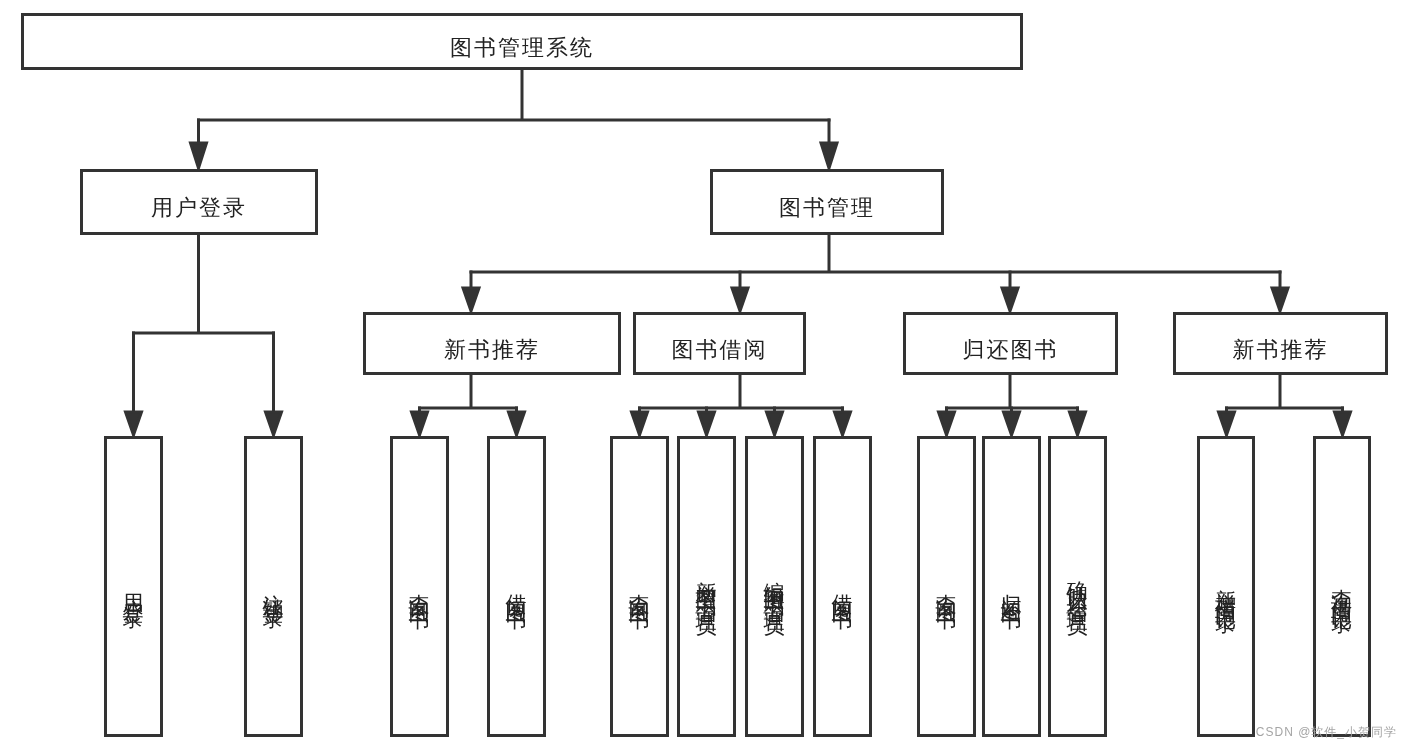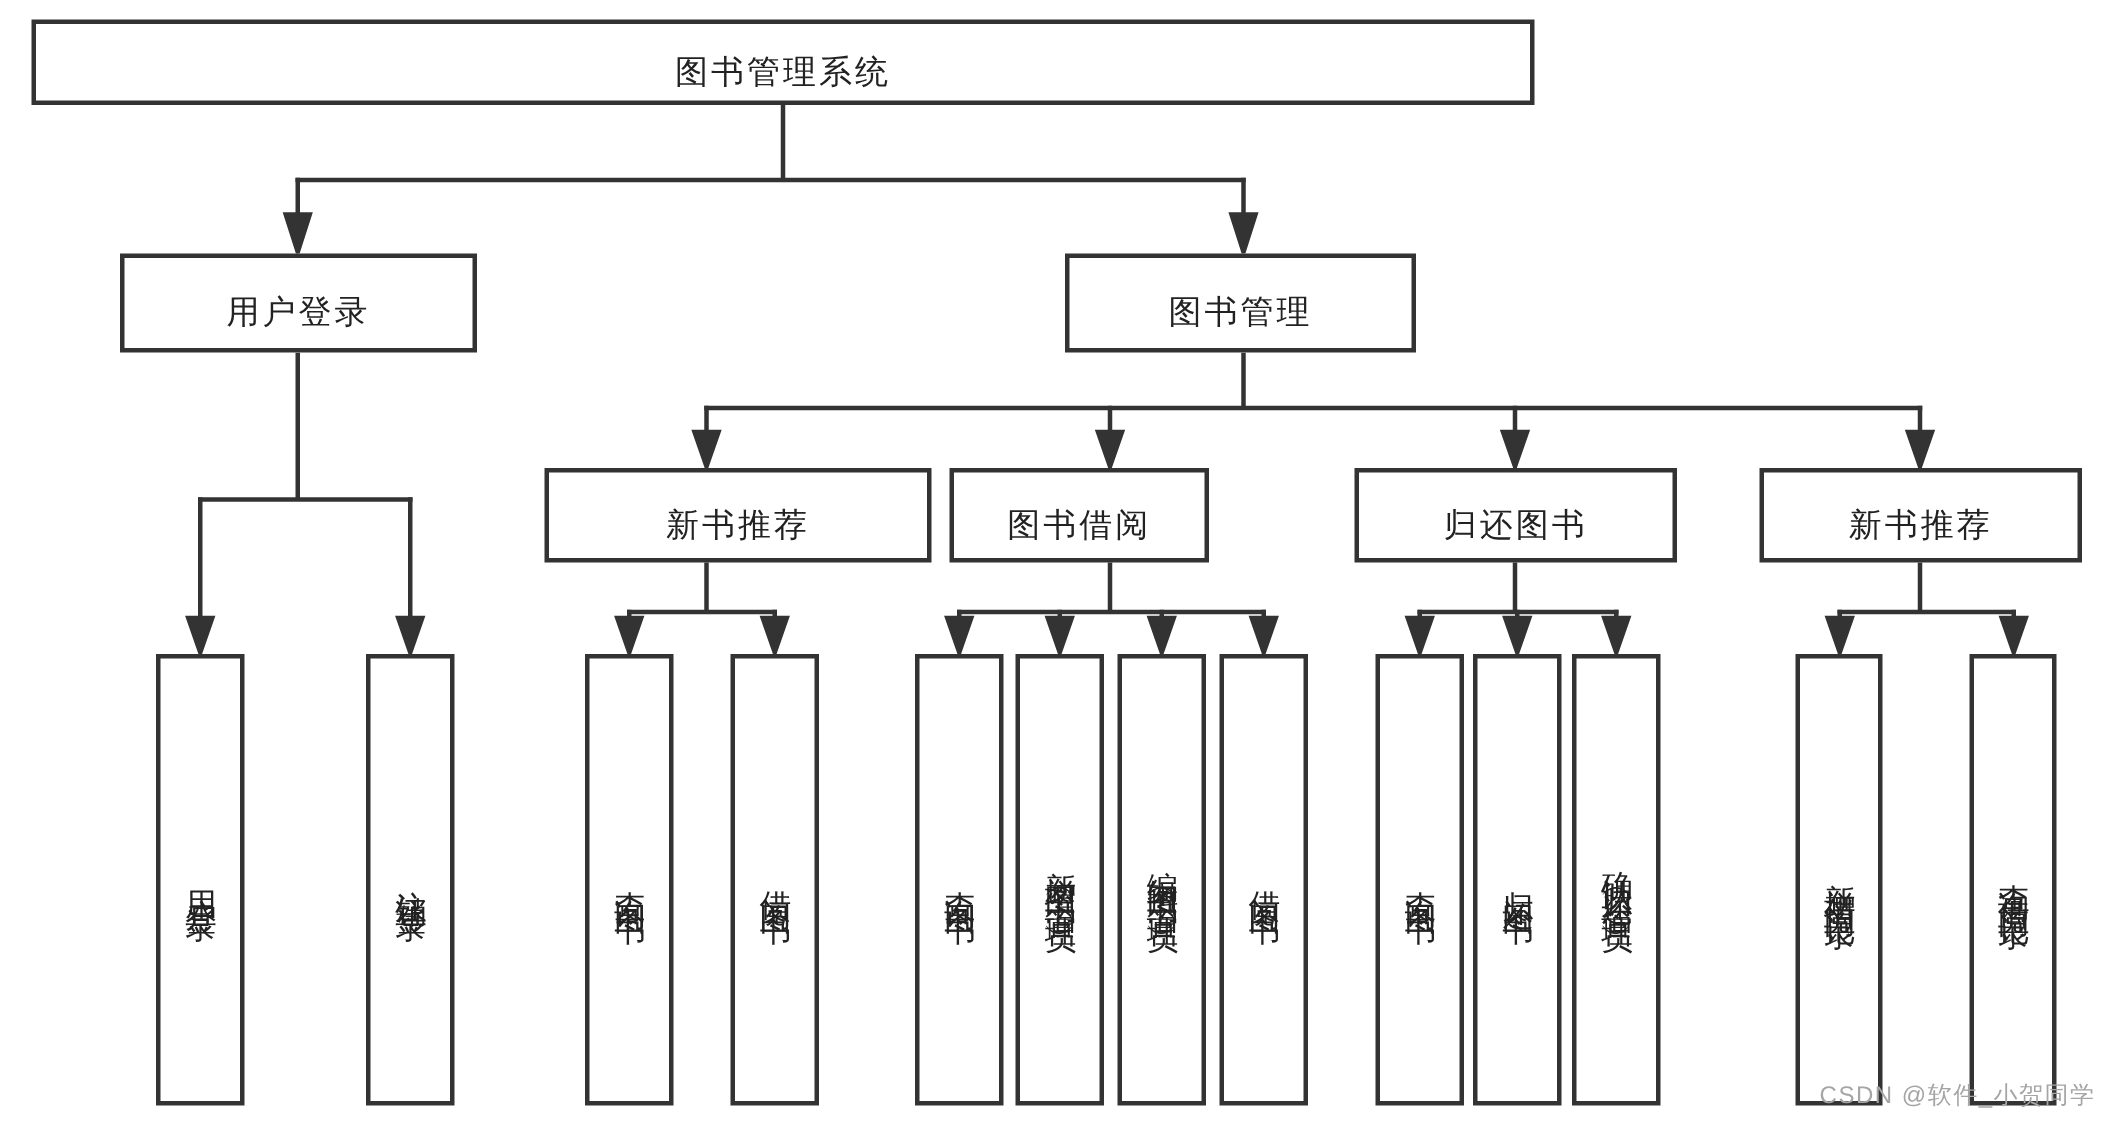--- a/index.html
+++ b/index.html
@@ -50,21 +50,21 @@
   .lv3-d{left:1173px;width:215px;}
   .leaf{top:436px;width:59px;height:301px;}
   .g1-a{left:104px;} .g1-b{left:244px;}
   .g2-a{left:390px;} .g2-b{left:487px;}
   .g3-a{left:610px;} .g3-b{left:677px;} .g3-c{left:745px;} .g3-d{left:813px;}
   .g4-a{left:917px;} .g4-b{left:982px;} .g4-c{left:1048px;}
   .g5-a{left:1197px;width:58px;} .g5-b{left:1313px;width:58px;}
   .watermark{
     position:absolute;
     right:8px;bottom:6px;
-    font-size:16px;
+    font-size:12px;
     color:var(--wm);
     letter-spacing:1px;
     white-space:nowrap;
   }
 </style>
 </head>
 <body>
 
 <div class="stage">
 

